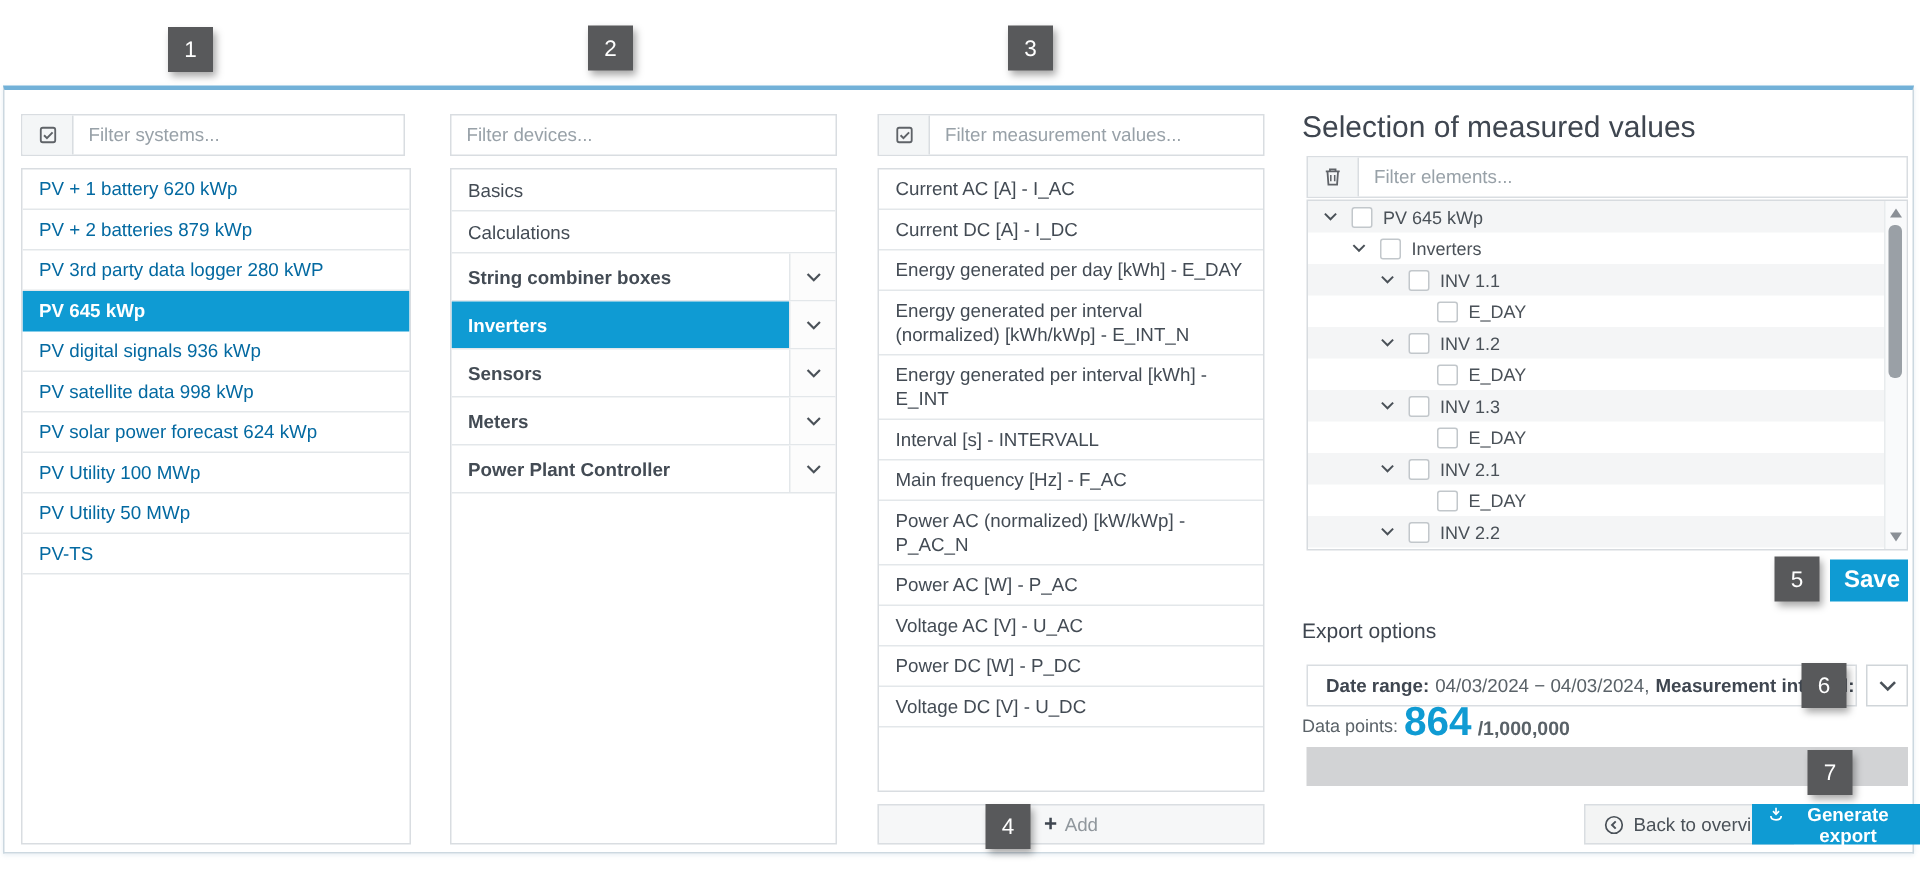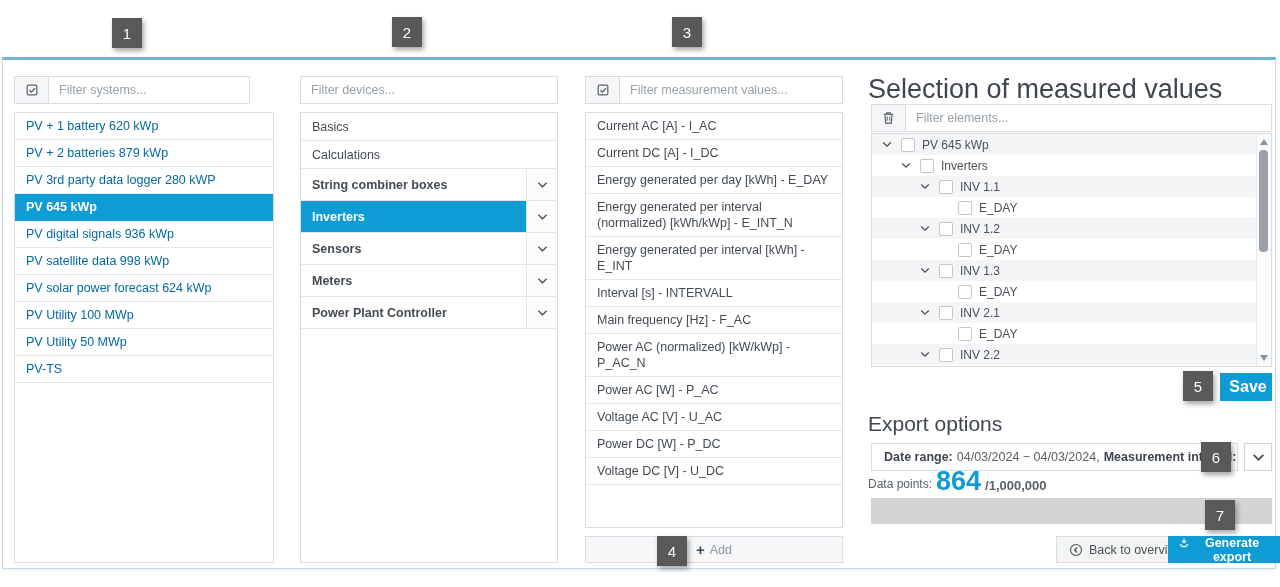--- a/index.html
+++ b/index.html
@@ -15,21 +15,21 @@
   .badge{position:absolute;width:30px;height:30px;background:#58595b;color:#fff;z-index:20;
          display:flex;align-items:center;justify-content:center;font-size:15px;
          box-shadow:2px 3px 5px rgba(0,0,0,.35);}
   .b1{left:112px;top:18px}.b2{left:392px;top:17px}.b3{left:672px;top:17px}
   .b4{left:657px;top:536px}.b5{left:1183px;top:371px}.b6{left:1201px;top:442px}
   .b7{left:1205px;top:500px}
 
   
   .filter-row{position:absolute;display:flex;height:28px;border:1px solid #d9dde1;
               background:#fff;box-sizing:border-box;}
-  #f1-row{left:14px;top:76px;width:236px}
+  #f1-row{left:14px;top:76px;width:256px}
   #f2-row{left:300px;top:76px;width:258px}
   #f3-row{left:585px;top:76px;width:258px}
   #f4-row{left:871px;top:104px;width:401px}
   .icon-cell{width:33px;background:#f4f6f7;border-right:1px solid #d9dde1;flex:none;
              display:flex;align-items:center;justify-content:center;cursor:pointer;}
   .filter-row input{flex:1;min-width:0;border:none;outline:none;background:transparent;
                     padding:0 10px;font:12.5px "Liberation Sans",sans-serif;color:#4a5158;}
   input::placeholder{color:#98a1a8;}
 
   
@@ -58,21 +58,21 @@
   .meas-row{display:flex;align-items:center;padding:5px 11px;border-bottom:1px solid #e3e7ea;
             font-size:12.5px;line-height:16px;color:#434b54;cursor:pointer;box-sizing:border-box;
             min-height:27px;}
   .add-bar{position:absolute;left:585px;top:536px;width:258px;height:27px;background:#f6f7f8;
            border:1px solid #dadee2;box-sizing:border-box;display:flex;align-items:center;
            justify-content:center;gap:5px;cursor:pointer;}
   .add-plus{font-weight:bold;font-size:15px;line-height:1;color:#3f4650;}
   .add-label{font-size:12.5px;color:#90979d;}
 
   
-  .sel-title{position:absolute;left:868px;top:74px;font-size:27px;color:#3f4650;}
+  .sel-title{position:absolute;left:868px;top:74px;font-size:20px;color:#3f4650;}
   .tree-box{position:absolute;left:871px;top:133px;width:401px;height:234px;background:#fff;
             border:1px solid #d7dbdf;box-sizing:border-box;overflow:hidden;}
   .tree-rows{position:absolute;left:0;top:0;right:14px;bottom:0;overflow:hidden;}
   .tree-row{display:flex;align-items:center;height:21px;gap:7px;cursor:pointer;box-sizing:border-box;}
   .tree-rows > .tree-row:nth-child(odd){background:#f4f5f6;}
   .tree-chev{width:14px;flex:none;display:flex;justify-content:center;cursor:pointer;}
   .tree-row.no-expand .tree-chev{visibility:hidden;}
   .tree-checkbox{width:12px;height:12px;flex:none;border:1px solid #c2c7cb;border-radius:2px;
                  background:#fff;cursor:pointer;}
   .tree-label{font-size:12px;color:#4a5158;white-space:nowrap;}
@@ -83,21 +83,21 @@
   .arrow-up{top:5px;border-bottom:6px solid #8b9096;}
   .arrow-down{bottom:5px;border-top:6px solid #8b9096;}
   .scroll-thumb{position:absolute;left:2px;top:16px;width:9px;height:102px;background:#9aa0a6;
                 border-radius:4px;cursor:pointer;}
 
   .save-btn{position:absolute;left:1220px;top:373px;width:52px;height:28px;border:none;
             background:var(--accent);color:#fff;display:flex;align-items:center;justify-content:center;
             gap:4px;font-size:16px;font-weight:bold;cursor:pointer;font-family:inherit;}
 
   
-  .export-title{position:absolute;left:868px;top:412px;font-size:21px;color:#3f4650;}
+  .export-title{position:absolute;left:868px;top:412px;font-size:14px;color:#3f4650;}
   .date-bar{position:absolute;left:871px;top:443px;width:367px;height:28px;background:#fff;
             border:1px solid #d9dde1;box-sizing:border-box;display:flex;align-items:center;
             padding:0 12px;font-size:12.5px;color:#5a6268;white-space:nowrap;overflow:hidden;
             cursor:pointer;}
   .date-bar .bld{font-weight:bold;color:#3f4650;}
   .date-bar span{margin-right:4px;}
   .exp-chev-btn{position:absolute;left:1244px;top:443px;width:28px;height:28px;background:#fff;
                 border:1px solid #d0d5d9;box-sizing:border-box;display:flex;align-items:center;
                 justify-content:center;cursor:pointer;}
   .dp-row{position:absolute;left:868px;top:468px;display:flex;align-items:flex-end;gap:4px;}

